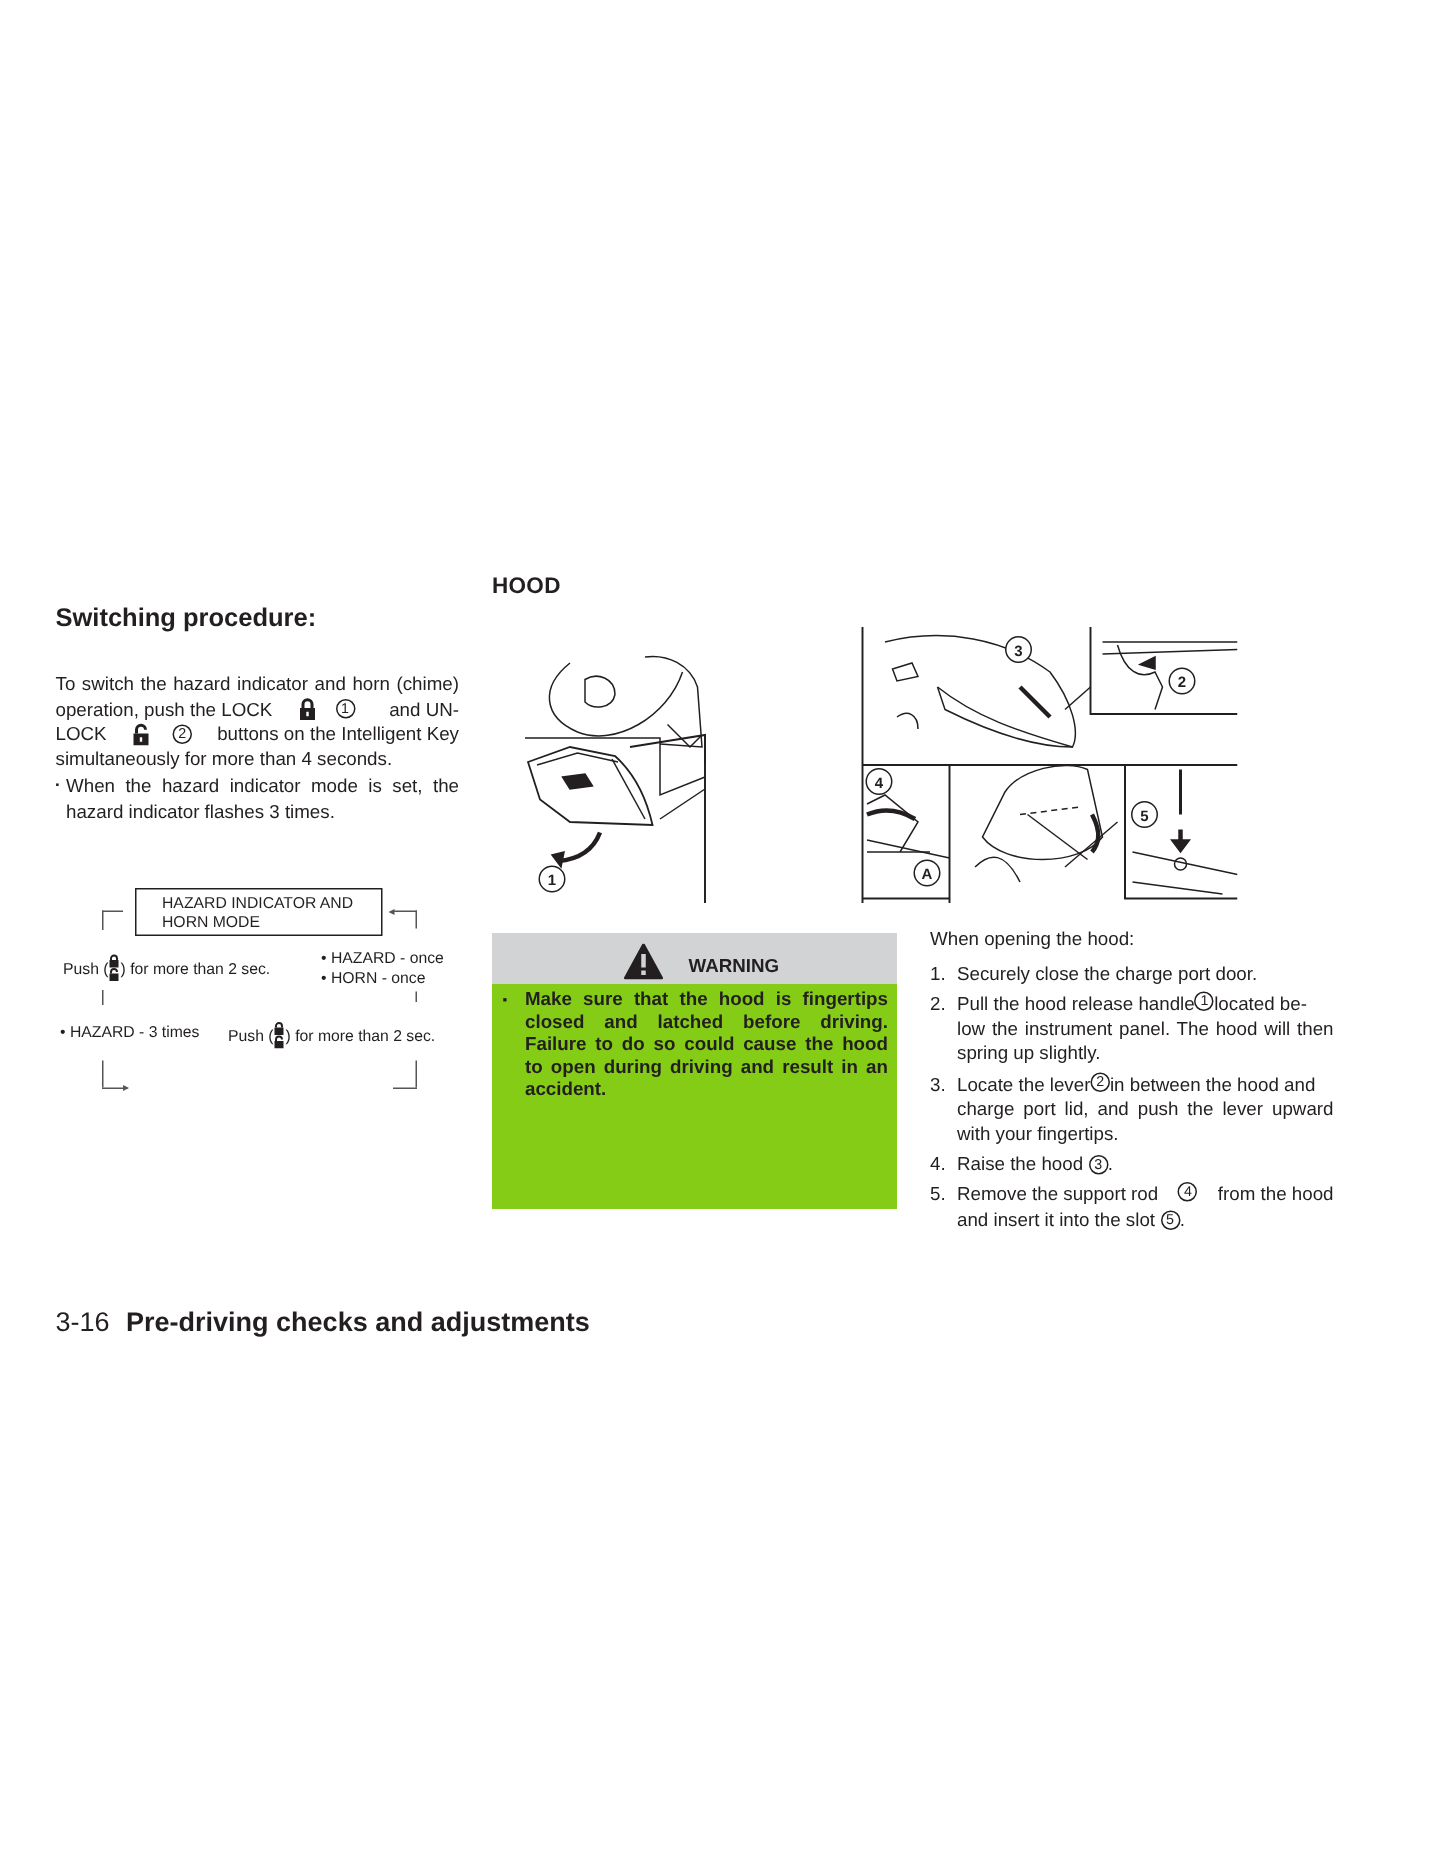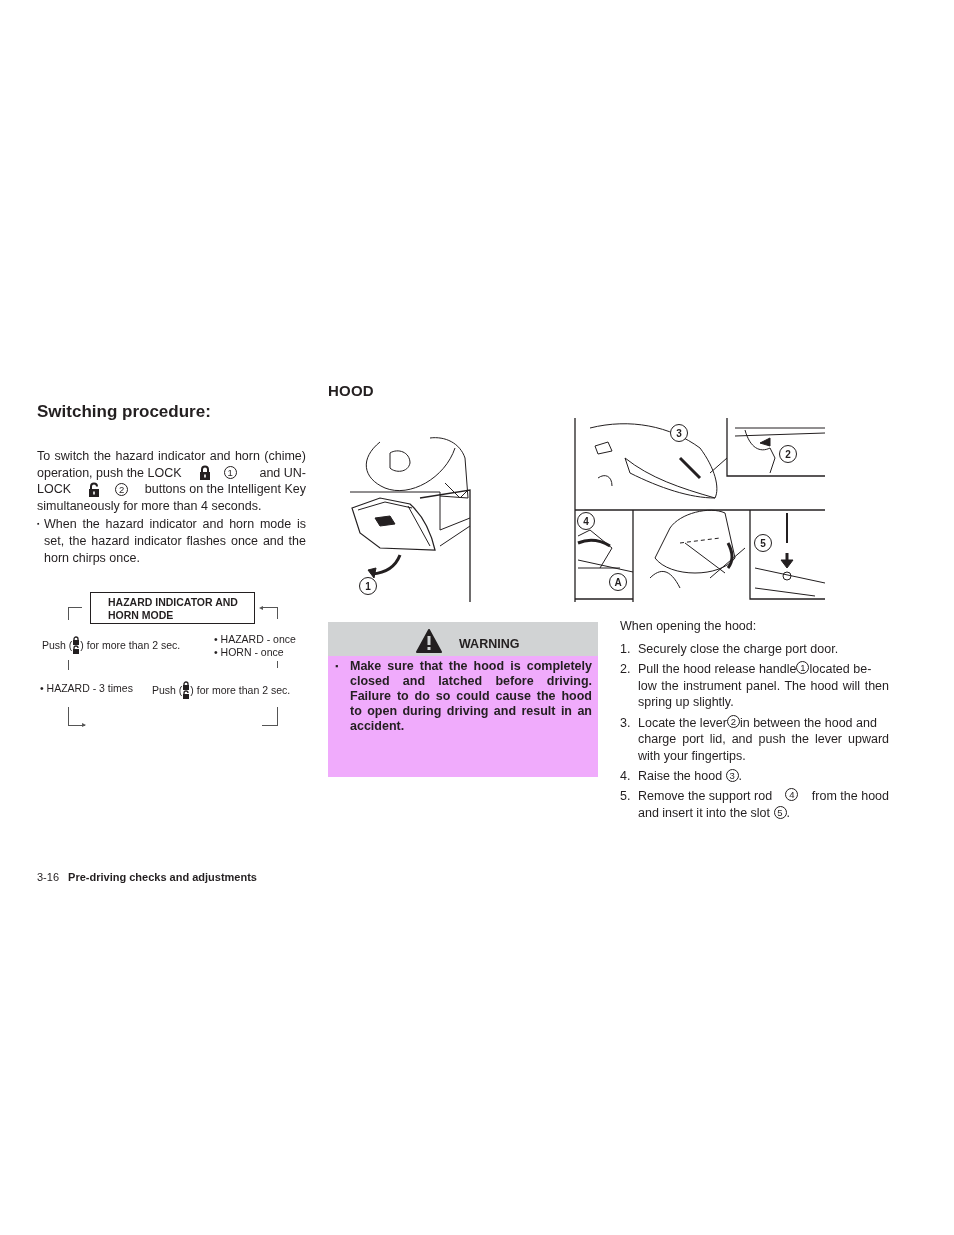--- a/index.html
+++ b/index.html
@@ -30,38 +30,38 @@
   .fbox { position: absolute; border: 1px solid #231f20; background: #fff; }
   .fbox span { display: block; }
   .fline { position: absolute; background: #555; }
   .ftext { position: absolute; white-space: nowrap; }
   .mini-locks { display: inline-block; width: 8px; height: 18px; vertical-align: -5px; }
 
   
   .hood-title { left: 328px; top: 382px; font-size: 15px; font-weight: bold; letter-spacing: 0.2px; }
   .illus { left: 350px; top: 418px; width: 475px; height: 184px; }
 
-  .warning { left: 328px; top: 622px; width: 270px; height: 155px; background: #f0abfc; }
+  .warning { left: 328px; top: 622px; width: 270px; height: 184px; background: #84cc16; }
   .warn-head { position: absolute; left: 0; top: 0; width: 270px; height: 34px; background: #d1d3d4; }
   .warn-tri { position: absolute; left: 88px; top: 7px; width: 26px; height: 24px; }
   .warn-label { position: absolute; left: 131px; top: 15px; font-size: 12.5px; font-weight: bold; }
   .warn-list { position: absolute; left: 6px; top: 37px; width: 258px; font-size: 12.5px; font-weight: bold; line-height: 14.9px; }
   .wi { position: relative; padding-left: 16px; }
   .wi::before { content: "▪"; position: absolute; left: 1px; top: 0; font-size: 9px; }
   .wi .j { display: block; text-align: justify; text-align-last: justify; }
   .wi .l { display: block; }
 
   .steps-intro { left: 620px; top: 619px; font-size: 12.5px; }
   .steps { left: 620px; top: 641px; width: 269px; font-size: 12.5px; line-height: 16.6px; }
   .step { position: relative; padding-left: 18px; margin-bottom: 3.6px; }
   .step .num { position: absolute; left: 0; top: 0; }
   .step .j { display: block; text-align: justify; text-align-last: justify; }
   .step .l { display: block; }
 
-  .footer { left: 37px; top: 871px; font-size: 11px; white-space: nowrap; }
+  .footer { left: 37px; top: 871px; font-size: 18px; white-space: nowrap; }
   .footer .pg { margin-right: 6px; }
   .footer .sec { font-weight: bold; }
 </style>
 </head>
 <body>
 
 <div class="abs subhead">Switching procedure:</div>
 
 <div class="abs para intro">
   <span class="line" style="text-align:justify;text-align-last:justify;">To switch the hazard indicator and horn (chime)</span>
@@ -83,28 +83,27 @@
         <rect x="5.2" y="9.5" width="1.6" height="3" fill="#fff"></rect>
       </svg>
     <span class="circ" style="margin-left:15px;">2</span>
     <span style="margin-left:auto;">buttons on the Intelligent Key</span>
   </span>
   <span class="line">simultaneously for more than 4 seconds.</span>
 </div>
 
 <div class="abs para bullets">
   <div class="bul">
-    <span class="b1">When the hazard indicator and horn mode is</span>
-    <span class="b1">set, the hazard indicator flashes once and the</span>
-    <span class="b2" style="margin-top:1px;">horn chirps once.</span>
+    <span class="b1">When the hazard indicator mode is set, the</span>
+    <span class="b2">hazard indicator flashes 3 times.</span>
   </div>
 </div>
 
 <div class="abs fc">
-  <div class="fbox" style="left:60px;top:7px;width:165px;height:32px;padding:3px 0 0 17px;line-height:13px;font-weight:bold;">
+  <div class="fbox" style="left:60px;top:7px;width:165px;height:32px;padding:3px 0 0 17px;line-height:13px;">
     <span>HAZARD INDICATOR AND</span>
     <span>HORN MODE</span>
   </div>
 
   <div class="fline" style="left:38px;top:22px;width:14px;height:1px;"></div>
   <div class="fline" style="left:38px;top:22px;width:1px;height:13px;"></div>
 
   <div class="fline" style="left:232px;top:22px;width:16px;height:1px;"></div>
   <div class="fline" style="left:247px;top:22px;width:1px;height:12px;"></div>
   <div class="ftext" style="left:229px;top:18px;font-size:8px;color:#555;">◂</div>
@@ -220,21 +219,21 @@
   <div class="warn-head">
     <svg class="warn-tri" viewBox="0 0 26 24">
       <path d="M13 1 L25 23 L1 23 Z" fill="#231f20" stroke="#231f20" stroke-linejoin="round" stroke-width="2"></path>
       <rect x="11.5" y="7" width="3" height="9" fill="#d1d3d4"></rect>
       <rect x="11.5" y="18" width="3" height="3" fill="#d1d3d4"></rect>
     </svg>
     <span class="warn-label">WARNING</span>
   </div>
   <div class="warn-list">
     <div class="wi">
-      <span class="j">Make sure that the hood is completely</span>
+      <span class="j">Make sure that the hood is fingertips</span>
       <span class="j">closed and latched before driving.</span>
       <span class="j">Failure to do so could cause the hood</span>
       <span class="j">to open during driving and result in an</span>
       <span class="l">accident.</span>
     </div>
   </div>
 </div>
 
 <div class="abs steps-intro">When opening the hood:</div>
 

